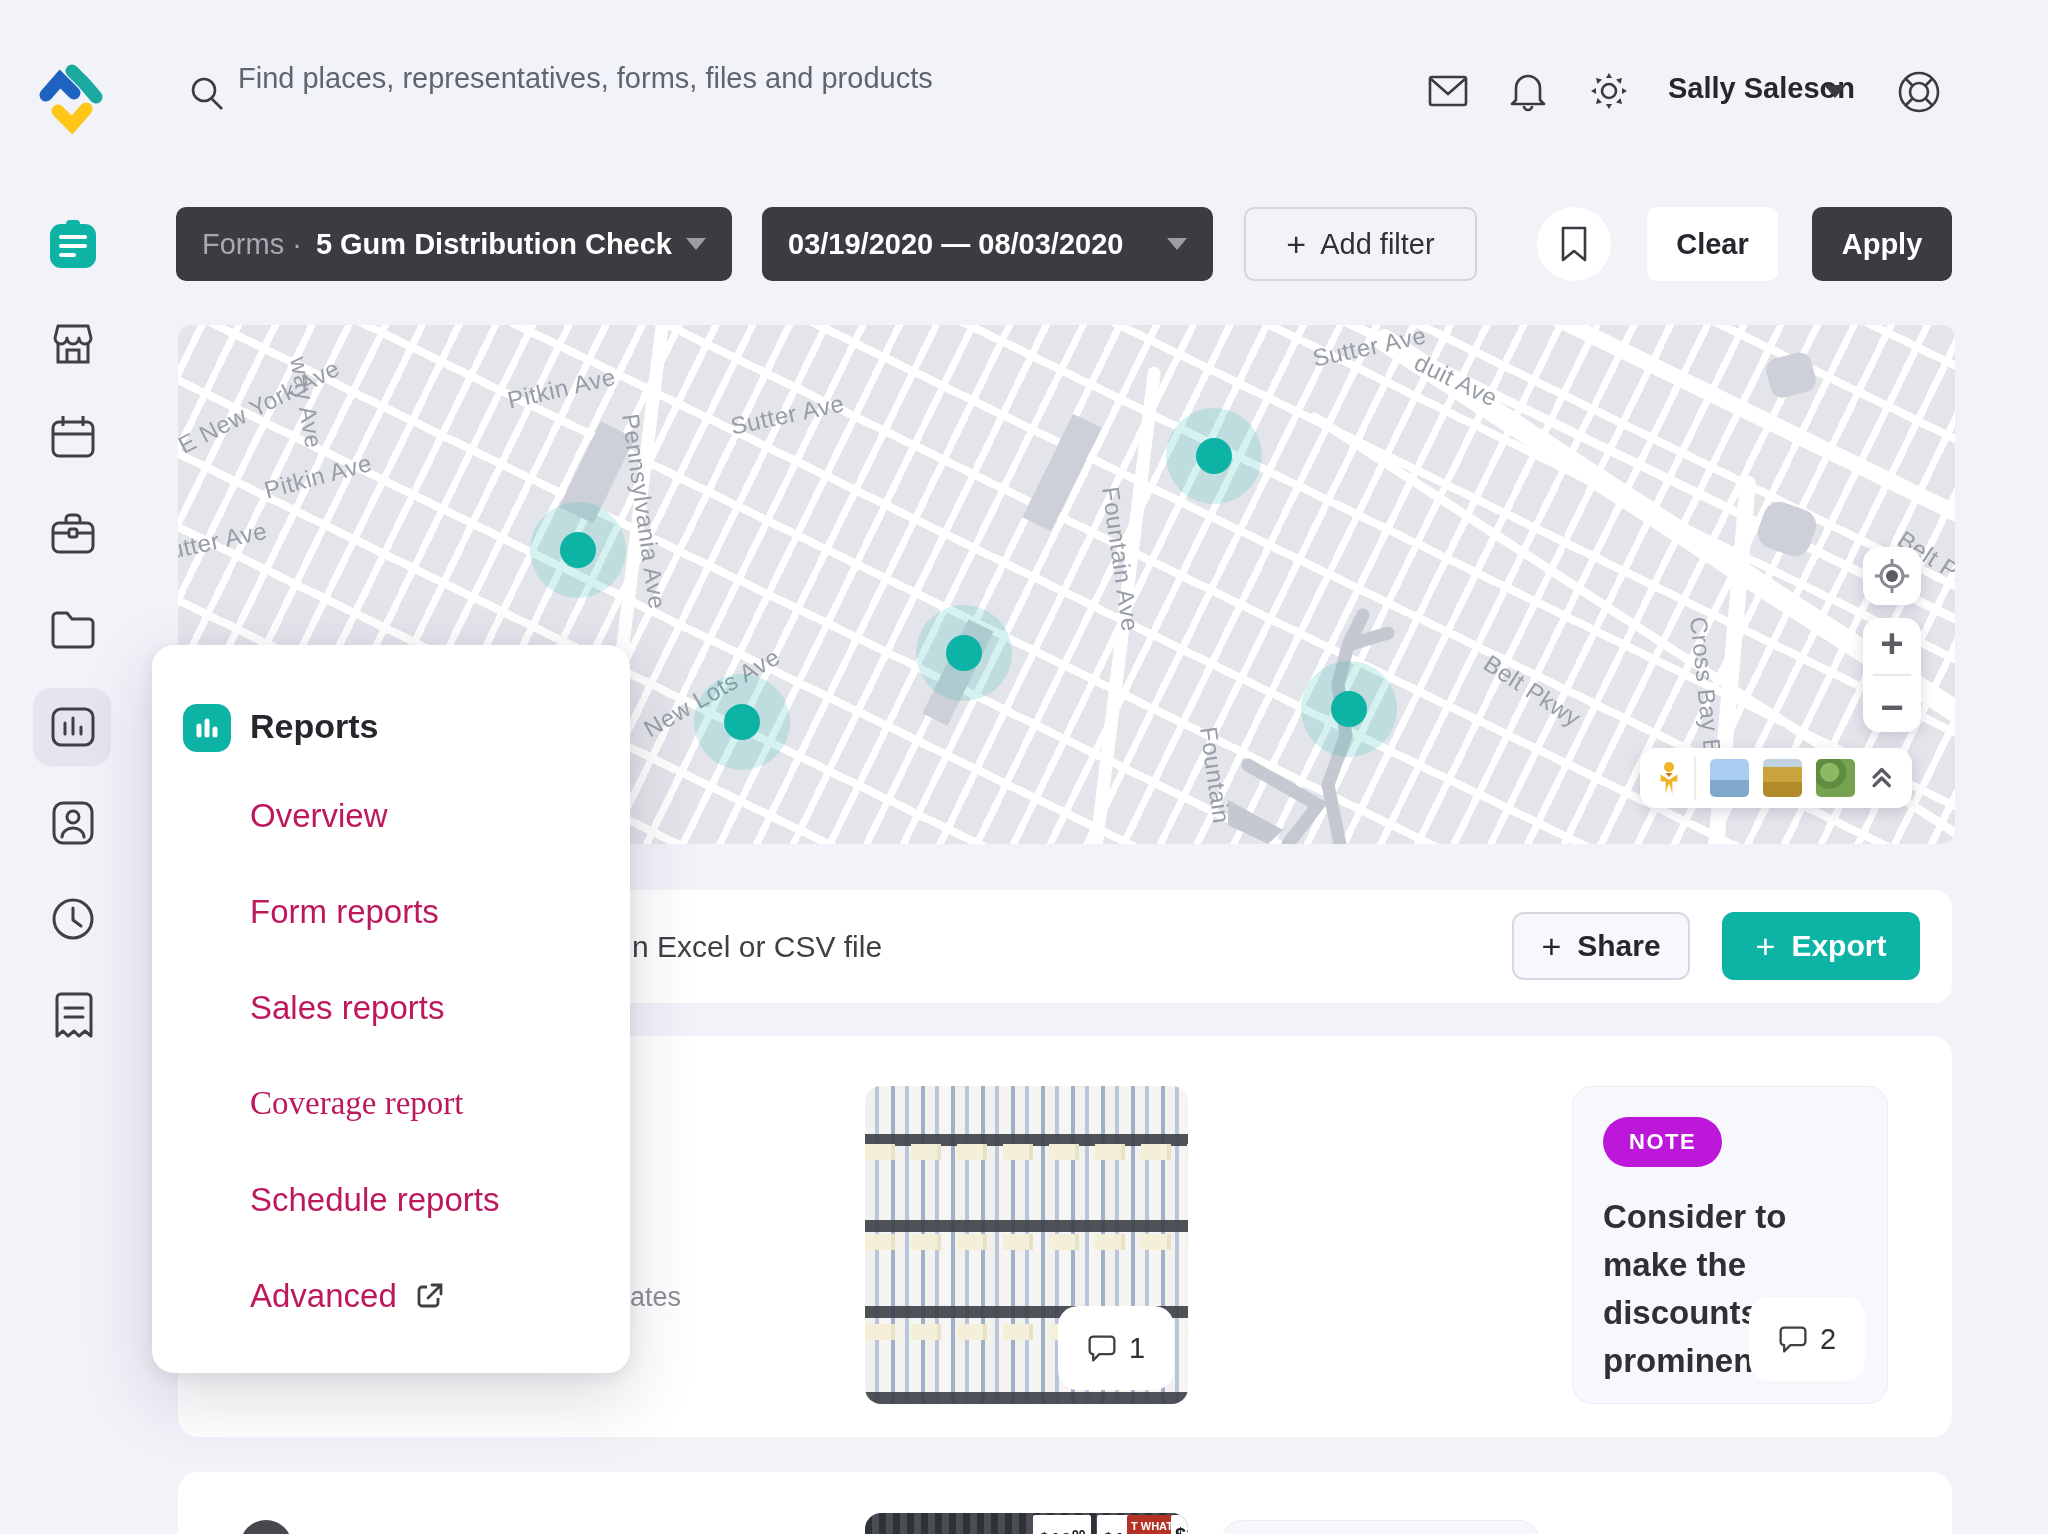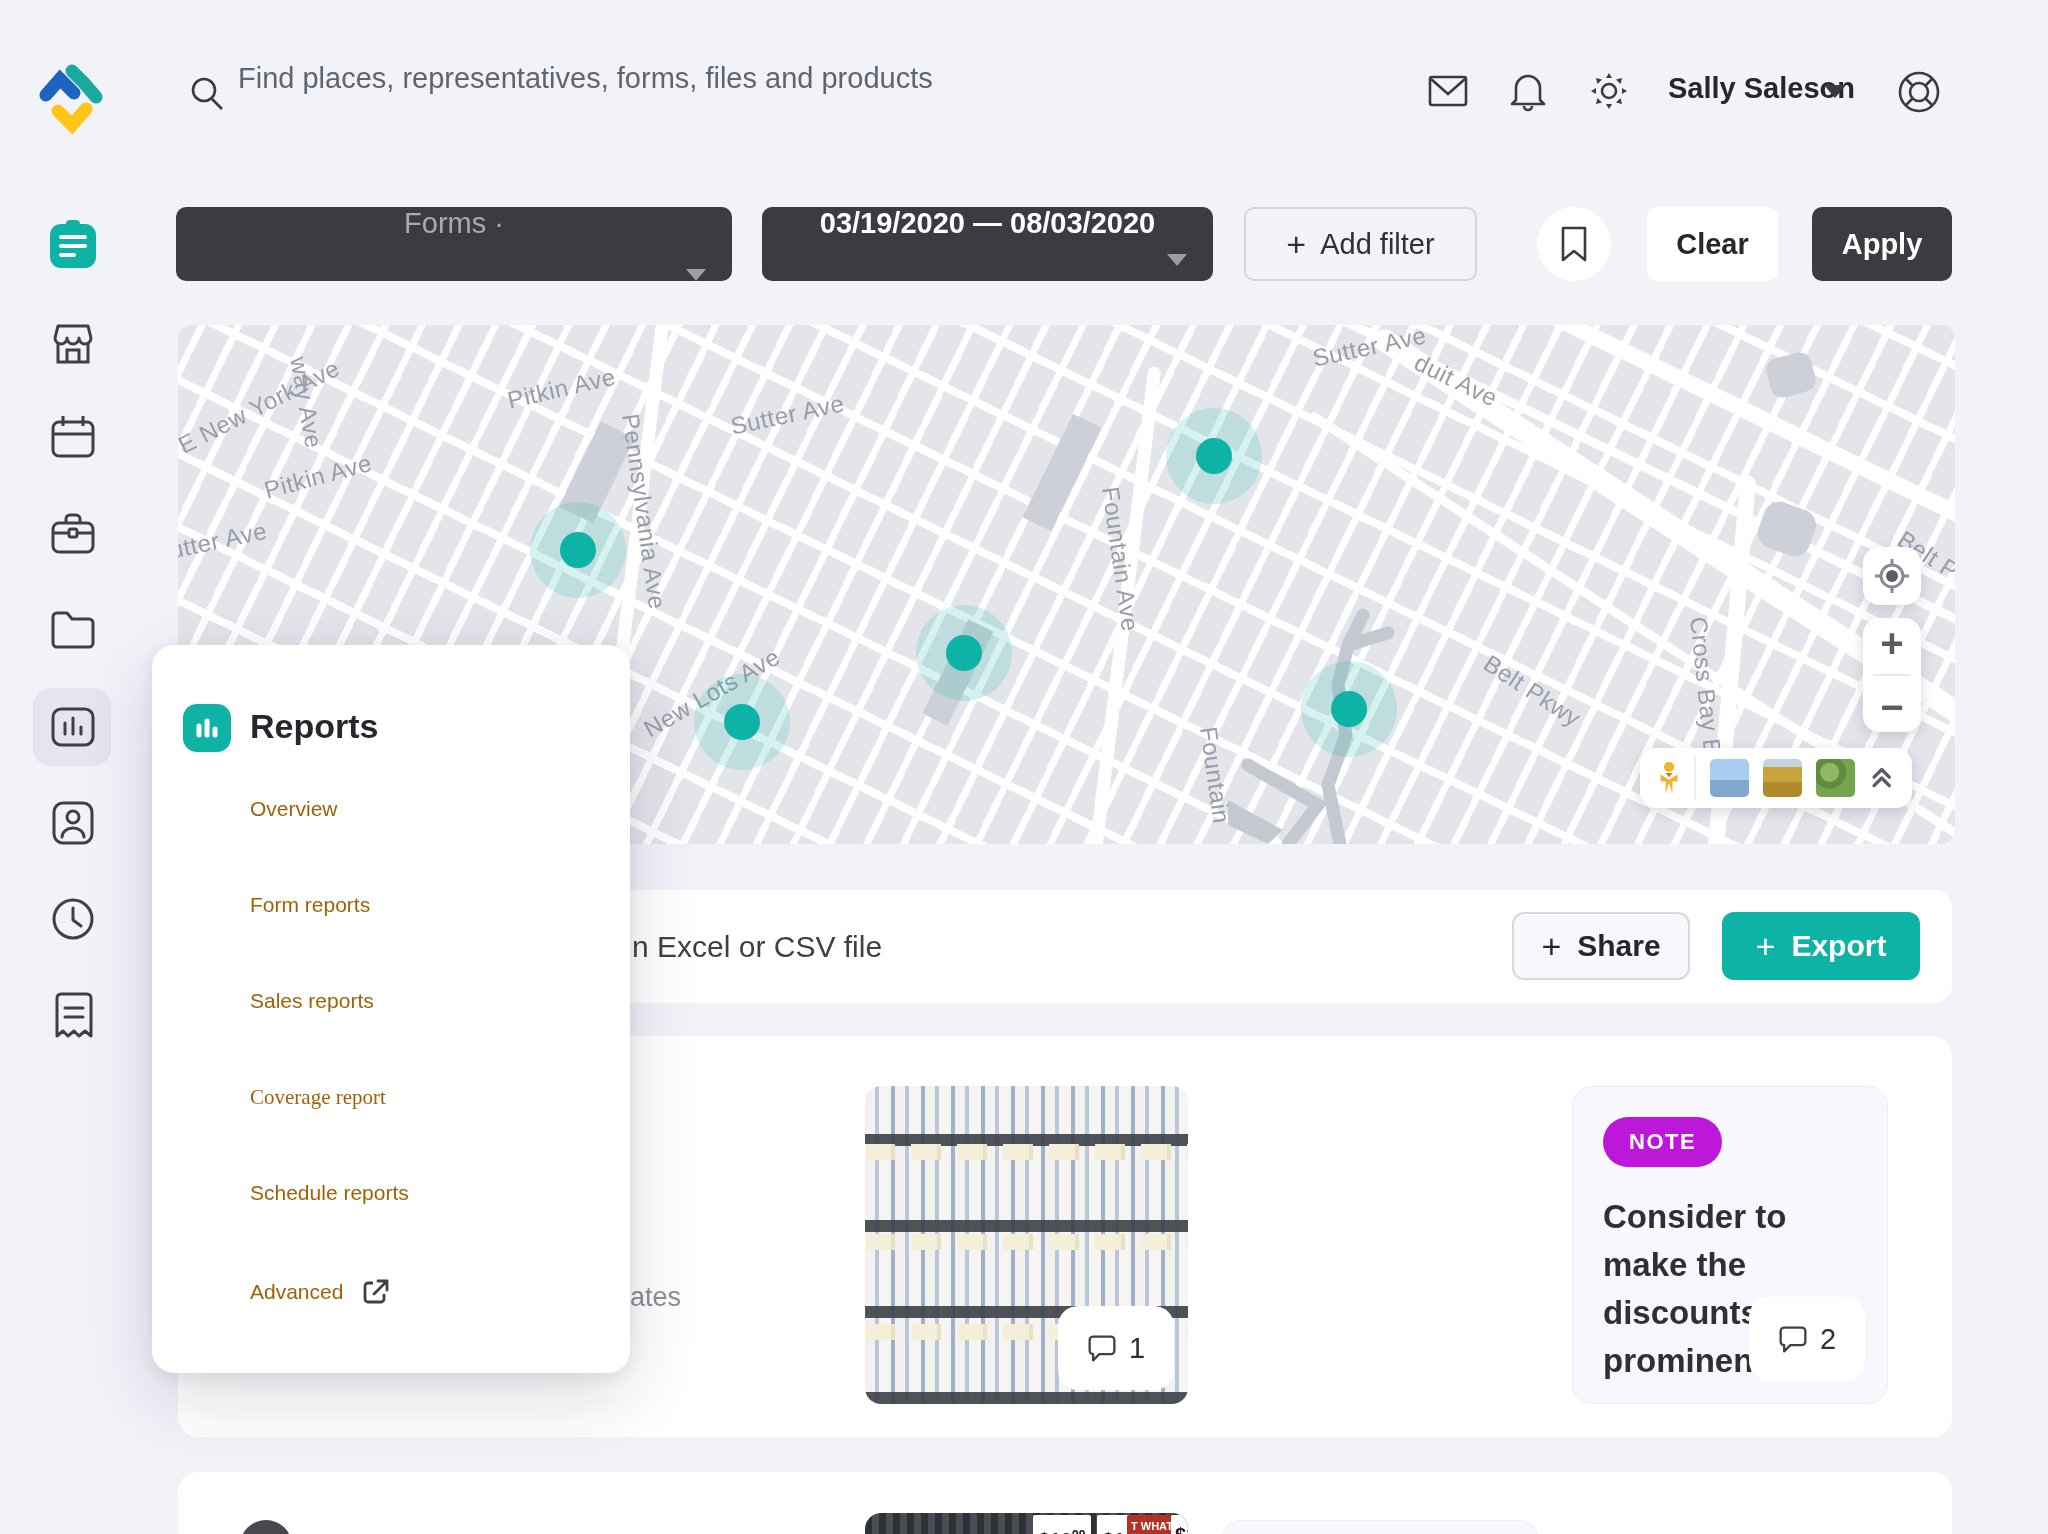--- a/index.html
+++ b/index.html
@@ -9,21 +9,21 @@
   svg{display:block;}
 
   
   .search-ph{font-size:29px;color:#5f6470;}
   .user-name{font-size:29px;font-weight:700;color:#26262c;}
   .caret{width:0;height:0;border-left:11px solid transparent;border-right:11px solid transparent;border-top:13px solid #3a3a42;}
   .hicon{cursor:pointer;}
 
   
   .drop{background:#3b3b41;border-radius:10px;height:74px;display:flex;align-items:center;
-    padding:0 26px;box-sizing:border-box;gap:14px;cursor:pointer;flex-direction:column;}
+    padding:0 26px;box-sizing:border-box;gap:14px;cursor:pointer;}
   .drop .pre{color:#a9a9b3;font-size:29px;white-space:nowrap;}
   .drop .val{color:#ffffff;font-size:29px;font-weight:700;white-space:nowrap;overflow:hidden;}
   .drop .dcaret{margin-left:auto;width:0;height:0;border-left:10px solid transparent;border-right:10px solid transparent;border-top:12px solid #9d9da6;}
   .btn{display:flex;align-items:center;justify-content:center;border-radius:10px;height:74px;
     font-size:29px;box-sizing:border-box;cursor:pointer;}
   .btn-outline{border:2px solid #d4d4e1;color:#2f2f36;gap:14px;}
   .btn-white{background:#ffffff;color:#26262c;font-weight:700;}
   .btn-dark{background:#3b3b41;color:#ffffff;font-weight:700;}
   .plus{font-size:34px;font-weight:400;line-height:0;}
 
@@ -64,21 +64,21 @@
       repeating-linear-gradient(0deg, rgba(60,64,72,.9) 0 12px, transparent 12px 86px),
       repeating-linear-gradient(90deg, #f2f1ee 0 10px, #b9c6da 10px 14px, #f6f5f2 14px 26px, #9fb0c8 26px 30px),
       #e8e4de;}
   .photo .tagrow{position:absolute;left:0;right:0;height:16px;
     background:repeating-linear-gradient(90deg,#f4efd8 0 26px,#e8e2c4 26px 30px,transparent 30px 46px);}
   .fragment{color:#8b8f99;font-size:27px;}
 
   
   #menu{left:152px;top:645px;width:478px;height:728px;background:#fff;border-radius:22px;
     box-shadow:0 24px 70px rgba(30,30,60,.16), 0 4px 16px rgba(30,30,60,.08);z-index:50;}
-  .mi{position:absolute;left:98px;font-size:21px;color:#a16207;cursor:pointer;white-space:nowrap;display:flex;align-items:center;gap:18px;}
+  .mi{position:absolute;left:98px;font-size:33px;color:#be185d;cursor:pointer;white-space:nowrap;display:flex;align-items:center;gap:18px;}
   .mtitle{font-size:34px;font-weight:800;color:#26262c;}
 
   
   .side{left:0;top:0;width:145px;height:1534px;}
   .sicon{position:absolute;left:50px;cursor:pointer;}
   .active-bg{position:absolute;left:33px;top:688px;width:78px;height:78px;border-radius:18px;background:#e5e5ef;}
 
   
   .photo2{overflow:hidden;border-radius:16px 16px 0 0;position:relative;
     background:repeating-linear-gradient(90deg,#2e3135 0 7px,#4a4e54 7px 14px),#3a3d42;}

